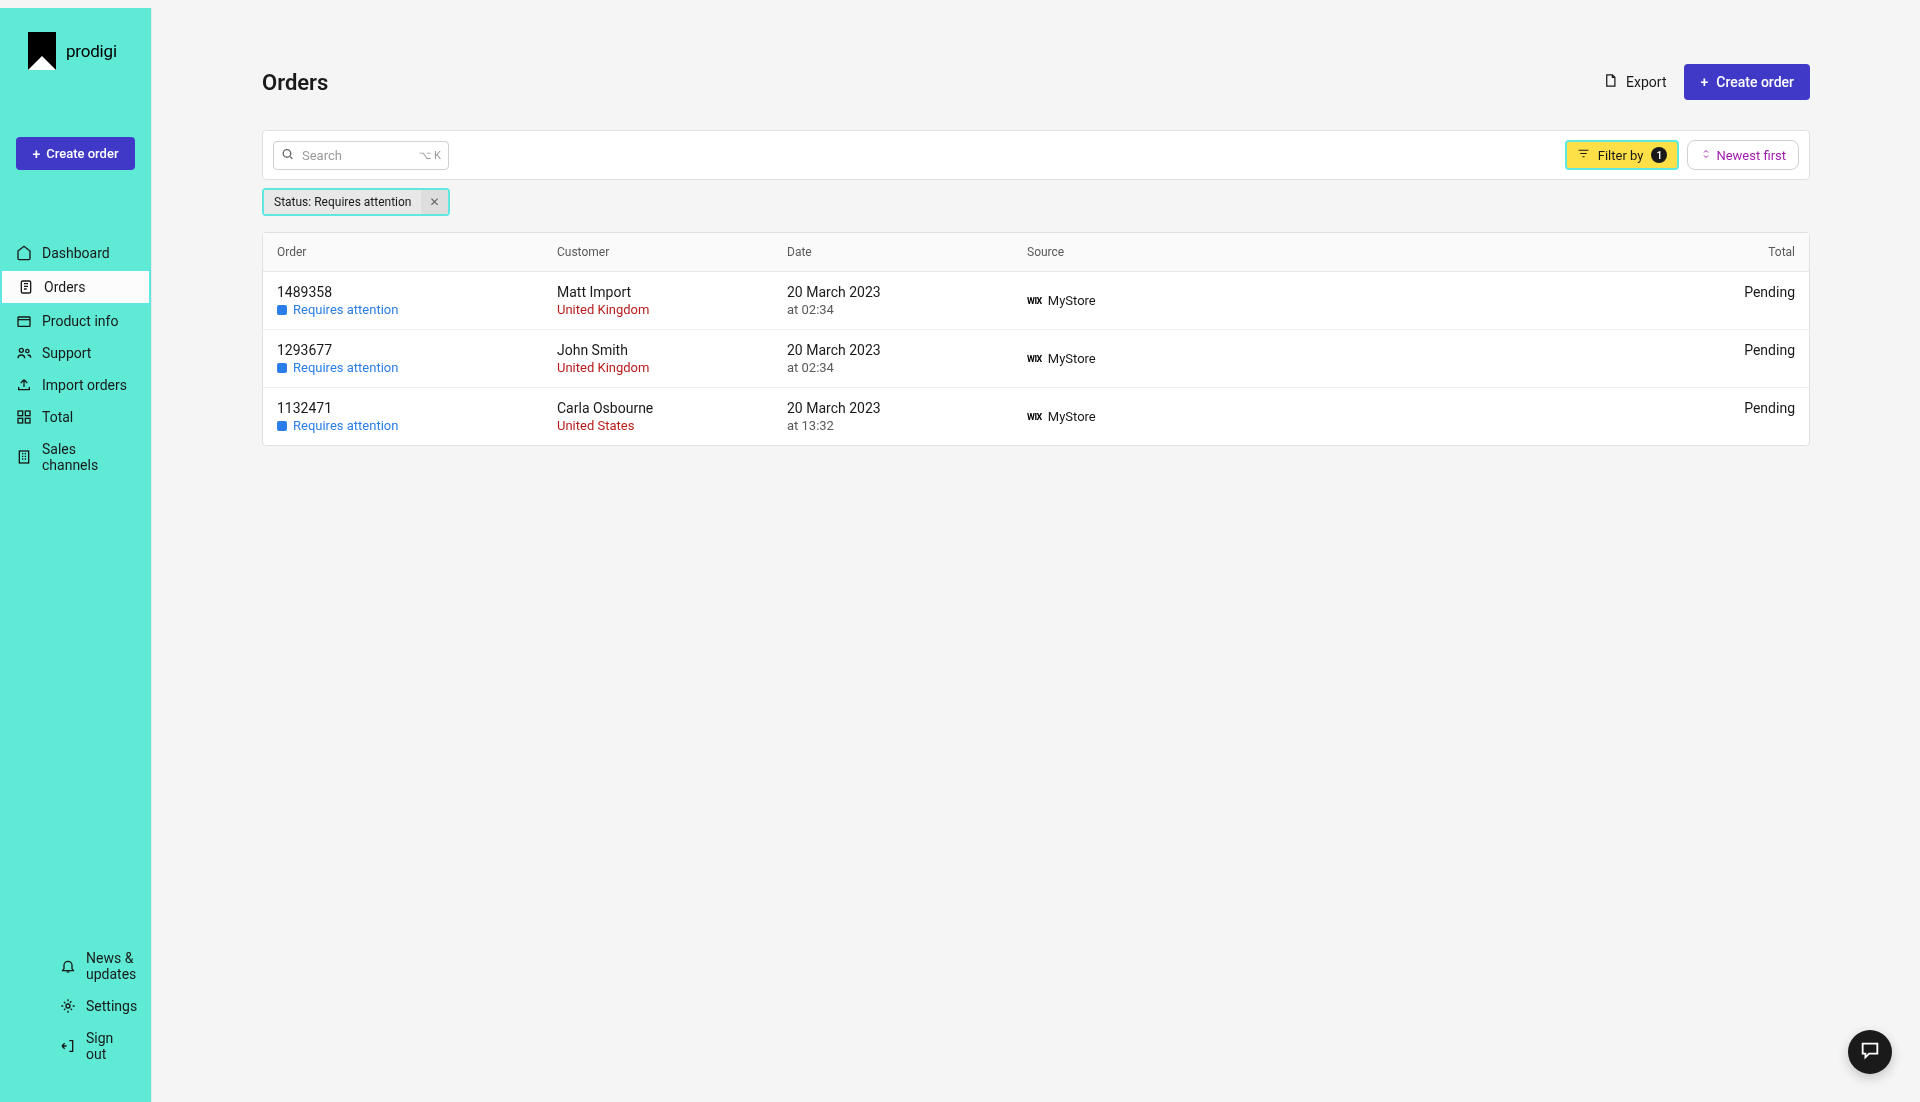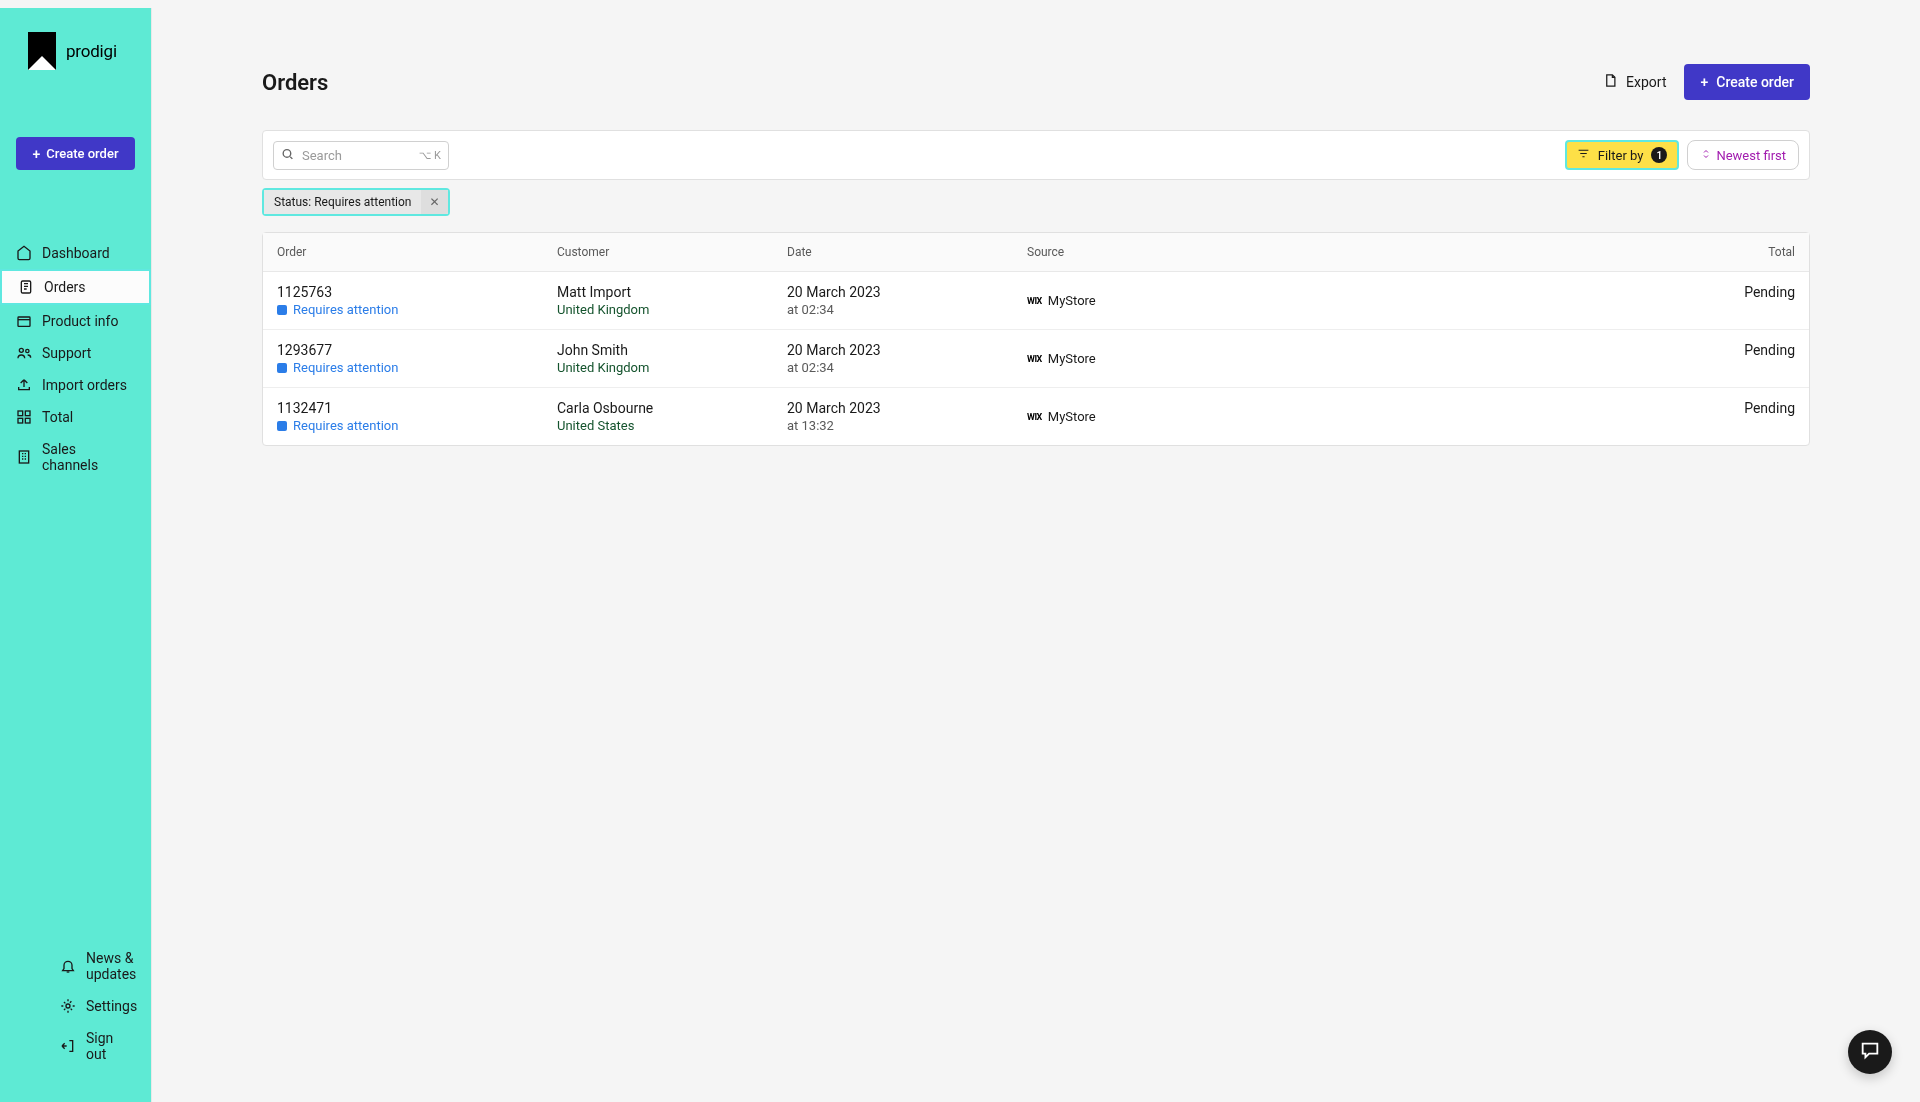--- a/index.html
+++ b/index.html
@@ -54,21 +54,21 @@
     .table-row { display: grid; grid-template-columns: 280px 230px 240px 260px 1fr; padding: 12px 14px; border-bottom: 1px solid #eeeeee; cursor: pointer; }
     .table-row:last-child { border-bottom: none; }
     
     .order-cell { display: flex; flex-direction: column; gap: 2px; }
     .order-number { font-size: 14px; color: #1a1a1a; }
     .order-status { display: flex; align-items: center; gap: 6px; font-size: 13px; color: #2b7de8; }
     .status-dot { width: 10px; height: 10px; background: #2b7de8; border-radius: 2px; }
     
     .customer-cell { display: flex; flex-direction: column; gap: 2px; }
     .customer-name { font-size: 14px; color: #1a1a1a; }
-    .customer-country { font-size: 13px; color: #14532d; }
+    .customer-country { font-size: 13px; color: #b91c1c; }
     
     .date-cell { display: flex; flex-direction: column; gap: 2px; }
     .date-value { font-size: 14px; color: #1a1a1a; }
     .time-value { font-size: 13px; color: #5a5a5a; }
     
     .source-cell { display: flex; align-items: center; gap: 6px; font-size: 13px; color: #1a1a1a; }
     .source-logo { font-size: 9px; font-weight: 700; letter-spacing: -0.5px; color: #000; }
     
     .total-cell { text-align: right; font-size: 14px; color: #1a1a1a; }
     
@@ -252,21 +252,21 @@
       <div class="table-header">
         <div>Order</div>
         <div>Customer</div>
         <div>Date</div>
         <div>Source</div>
         <div class="table-header-total">Total</div>
       </div>
 
       <div class="table-row">
         <div class="order-cell">
-          <span class="order-number">1125763</span>
+          <span class="order-number">1489358</span>
           <span class="order-status">
             <span class="status-dot"></span>
             <span>Requires attention</span>
           </span>
         </div>
         <div class="customer-cell">
           <span class="customer-name">Matt Import</span>
           <span class="customer-country">United Kingdom</span>
         </div>
         <div class="date-cell">

